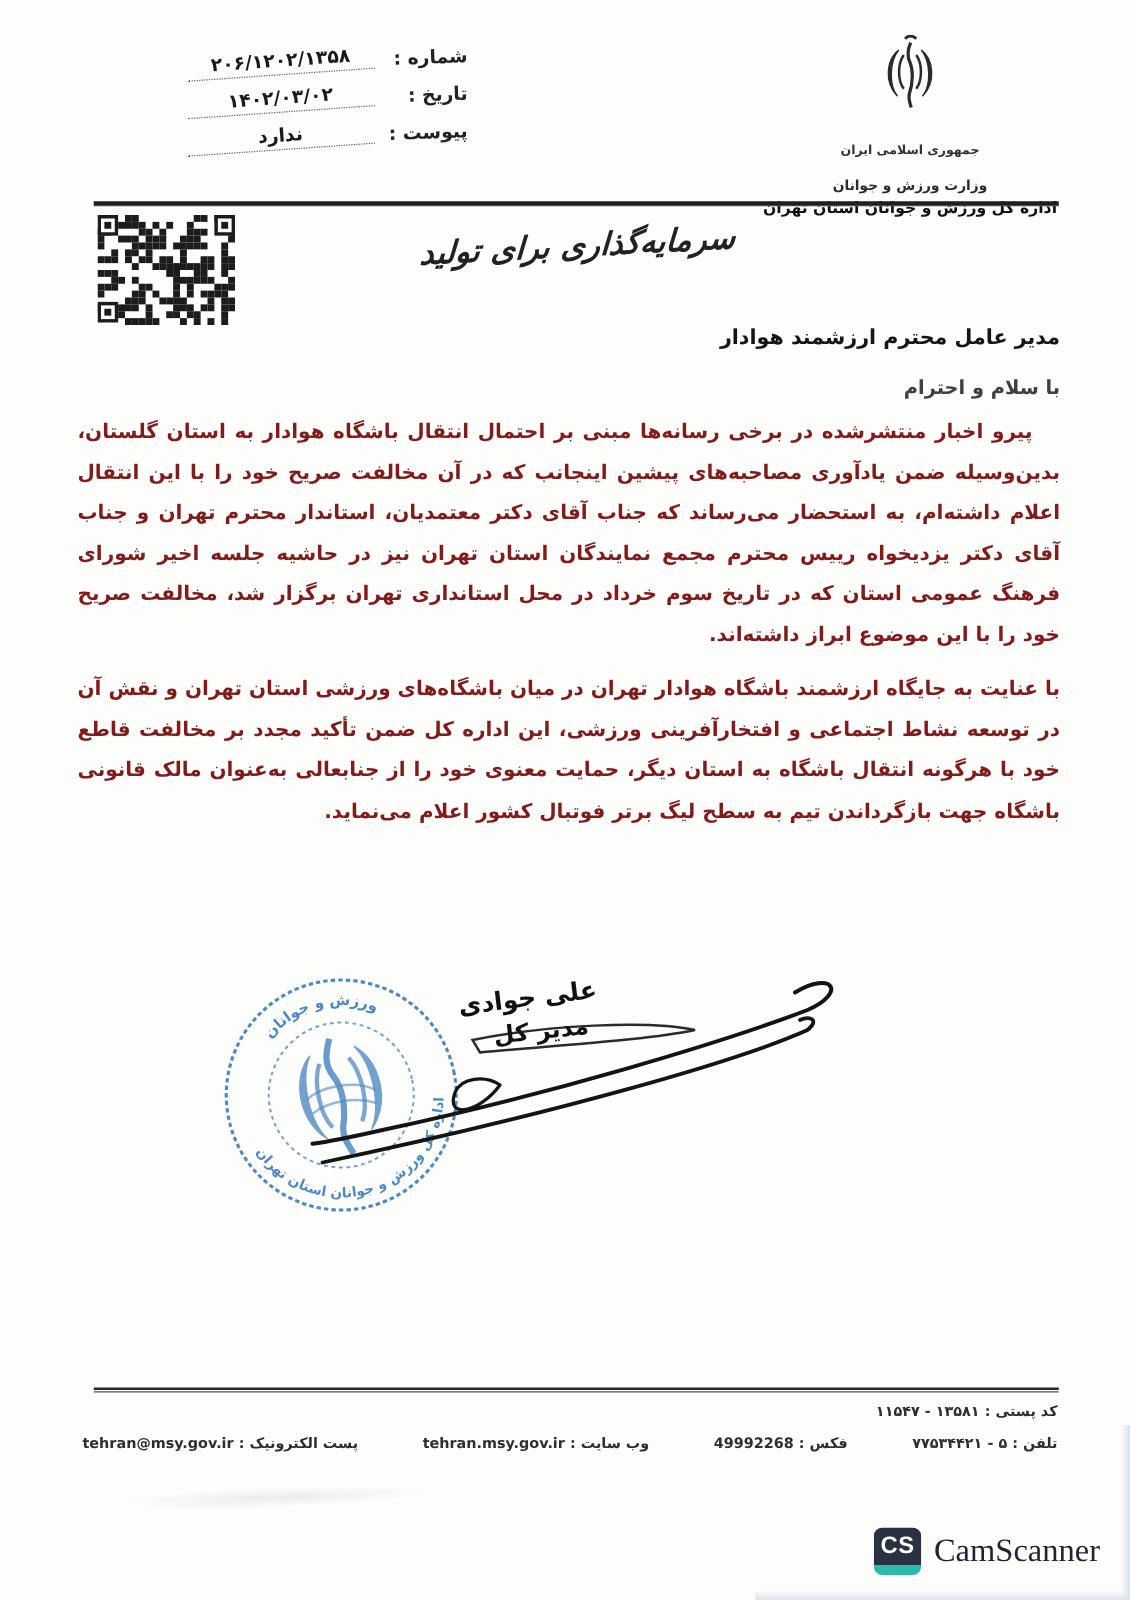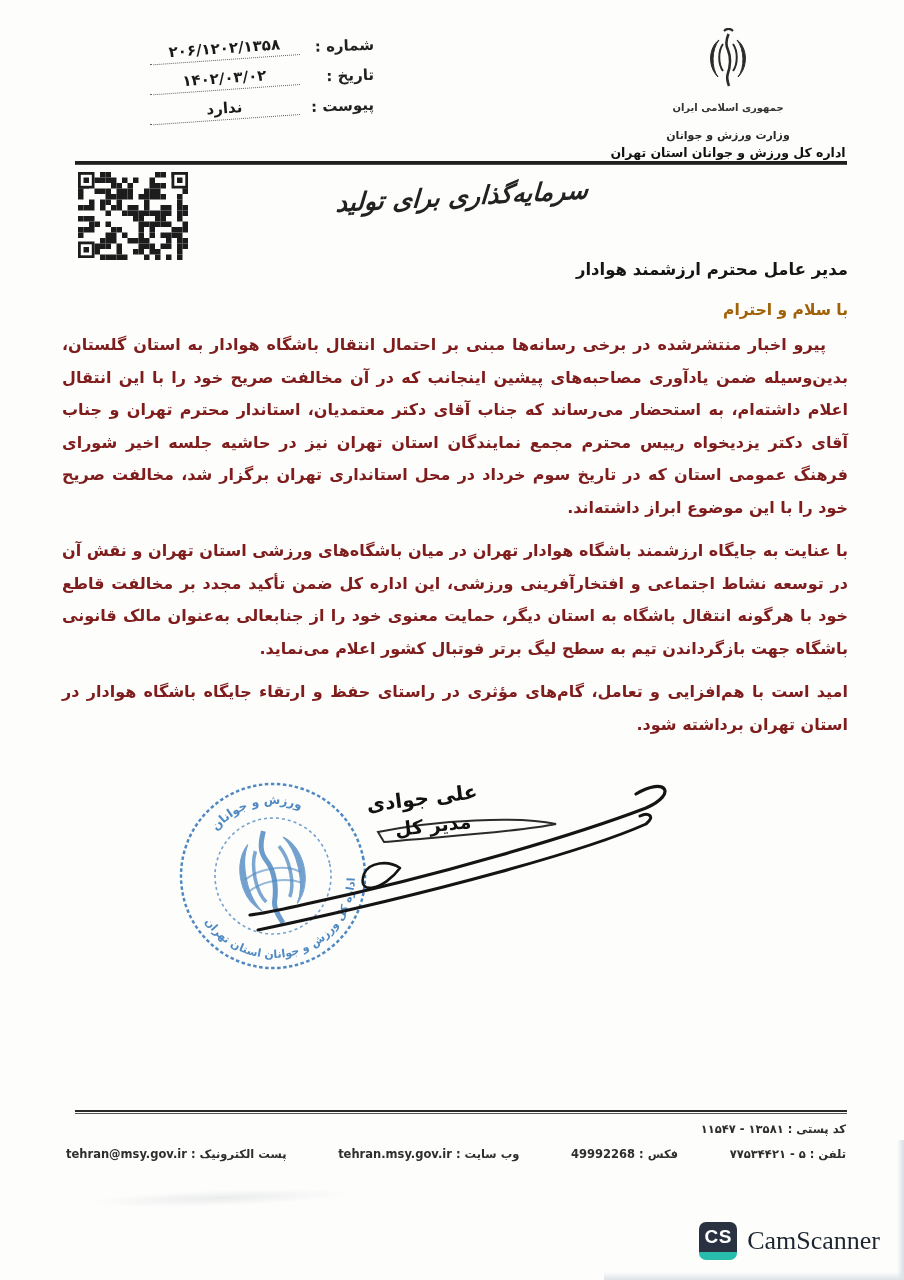--- a/index.html
+++ b/index.html
@@ -21,42 +21,42 @@
   .field-value {
     font-weight:bold; font-size:15px; color:#1a1a1a;
     min-width:150px; text-align:center;
     border-bottom:1.5px dotted #666; padding-bottom:2px;
     transform:rotate(-4deg); transform-origin:right bottom;
   }
 
   
   .org { right:36px; top:28px; width:280px; text-align:center; direction:rtl; }
   .org .emblem { display:inline-block; }
-  .org-line1 { font-size:10px; font-weight:bold; color:#333; margin-top:8px; }
+  .org-line1 { font-size:10px; font-weight:bold; color:#333; margin-top:21px; }
   .org-line2 { font-size:11px; font-weight:bold; color:#2b2b2b; margin-top:16px; }
   .org-line3 { font-size:12.5px; font-weight:bold; color:#111; margin-top:3px; }
 
   
   .rule-top { left:75px; top:161px; width:772px; height:4px;
     border-top:3px solid #1f1f1f; border-bottom:1px solid #4a4a4a; }
   .rule-bottom { left:75px; top:1110px; width:772px; height:4px;
     border-top:2px solid #2a2a2a; border-bottom:1px solid #555; }
 
   
   .qr { left:78px; top:172px; width:112px; height:88px; }
 
   
   .slogan { left:252px; top:182px; width:420px; text-align:center;
     font-size:25px; font-weight:bold; font-style:italic;
     transform:rotate(-3deg) skewX(-6deg); color:#222; direction:rtl; letter-spacing:1px; }
 
   
   .letter { left:62px; top:260px; width:786px; direction:rtl; }
   .recipient { font-weight:bold; font-size:16.5px; margin-bottom:22px; color:#151515; }
-  .salutation { font-weight:bold; font-size:15.5px; margin-bottom:10px; color:#a16207; }
+  .salutation { font-weight:bold; font-size:15.5px; margin-bottom:10px; color:#404040; }
   .letter p {
     font-size:16px; font-weight:bold; line-height:32.5px;
     text-align:justify; color:#7f1d1d; margin-bottom:11px;
   }
   .letter p.indent { text-indent:22px; }
 
   
   .sig-name { left:352px; top:786px; width:140px; text-align:center;
     font-size:20px; font-weight:bold; transform:rotate(-7deg); direction:rtl; color:#111; }
   .sig-title { left:378px; top:814px; width:110px; text-align:center;
@@ -300,21 +300,20 @@
     </svg>
 </div>
 
 <div class="abs slogan">سرمایه‌گذاری برای تولید</div>
 
 <div class="abs letter">
   <div class="recipient">مدیر عامل محترم ارزشمند هوادار</div>
   <div class="salutation">با سلام و احترام</div>
   <p class="indent">پیرو اخبار منتشرشده در برخی رسانه‌ها مبنی بر احتمال انتقال باشگاه هوادار به استان گلستان، بدین‌وسیله ضمن یادآوری مصاحبه‌های پیشین اینجانب که در آن مخالفت صریح خود را با این انتقال اعلام داشته‌ام، به استحضار می‌رساند که جناب آقای دکتر معتمدیان، استاندار محترم تهران و جناب آقای دکتر یزدیخواه رییس محترم مجمع نمایندگان استان تهران نیز در حاشیه جلسه اخیر شورای فرهنگ عمومی استان که در تاریخ سوم خرداد در محل استانداری تهران برگزار شد، مخالفت صریح خود را با این موضوع ابراز داشته‌اند.</p>
   <p>با عنایت به جایگاه ارزشمند باشگاه هوادار تهران در میان باشگاه‌های ورزشی استان تهران و نقش آن در توسعه نشاط اجتماعی و افتخارآفرینی ورزشی، این اداره کل ضمن تأکید مجدد بر مخالفت قاطع خود با هرگونه انتقال باشگاه به استان دیگر، حمایت معنوی خود را از جنابعالی به‌عنوان مالک قانونی باشگاه جهت بازگرداندن تیم به سطح لیگ برتر فوتبال کشور اعلام می‌نماید.</p>
-  <p>امید است با هم‌افزایی و تعامل، گام‌های مؤثری در راستای حفظ و ارتقاء جایگاه باشگاه هوادار در استان تهران برداشته شود.</p>
 </div>
 
 <div class="abs stamp">
   <svg width="196" height="196" viewBox="0 0 196 196">
     <defs>
       <path id="arcTop" d="M 26,98 A 72,72 0 0 1 170,98"></path>
       <path id="arcBot" d="M 16,98 A 82,82 0 0 0 180,98"></path>
     </defs>
     <g stroke="#4280bd" fill="none">
       <circle cx="98" cy="98" r="92" stroke-width="2.5" stroke-dasharray="3.5 2.5"></circle>

